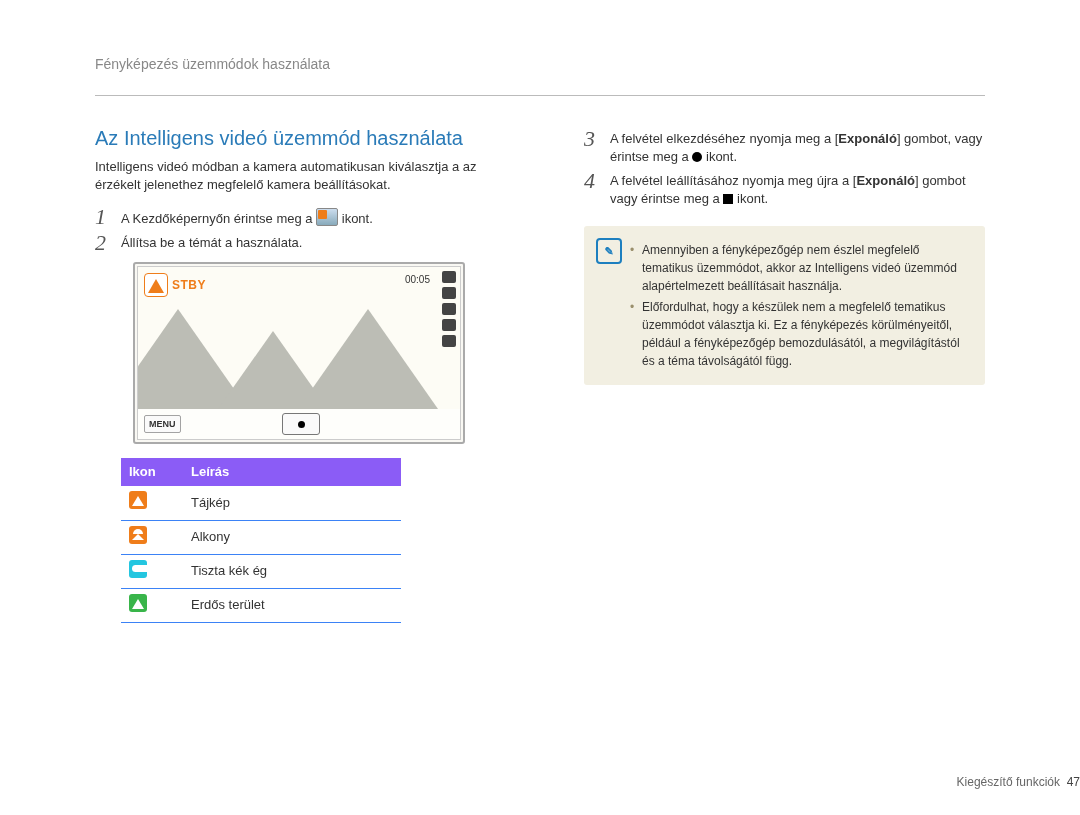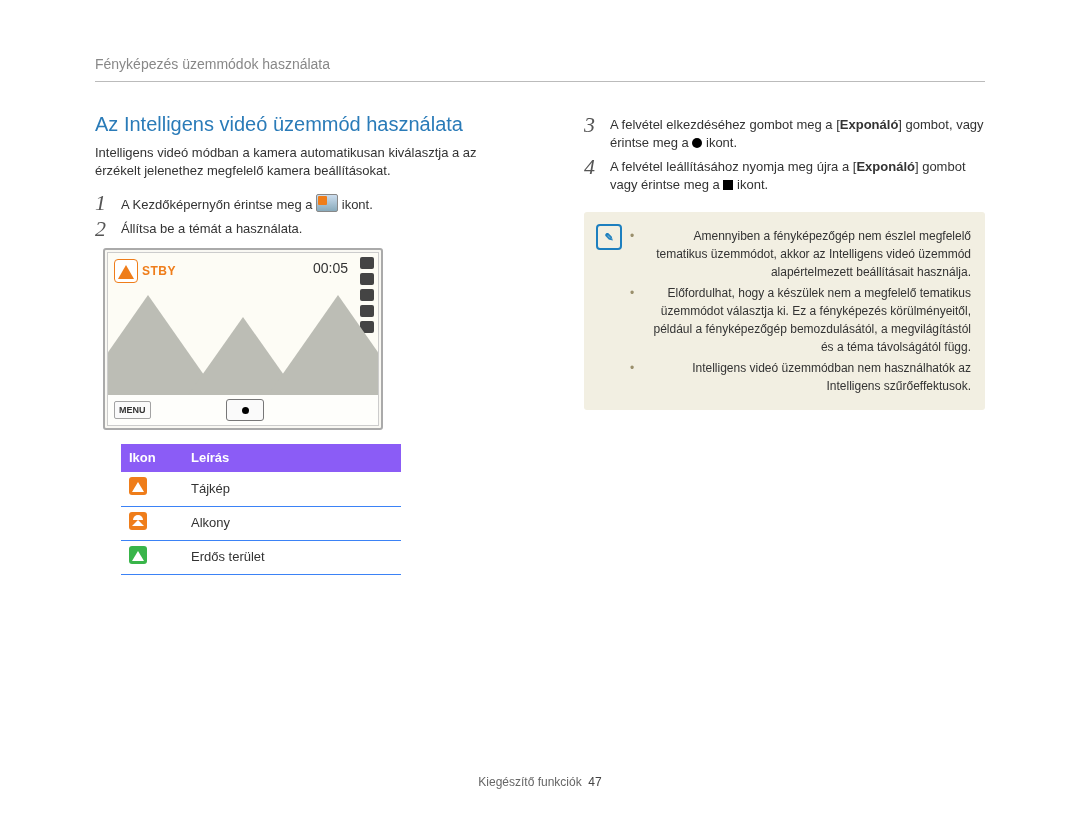--- a/index.html
+++ b/index.html
@@ -14,21 +14,21 @@
     width: 1080px;
     height: 815px;
     box-sizing: border-box;
     padding: 55px 95px 30px 95px;
     position: relative;
   }
   .breadcrumb {
     color: #888;
     font-size: 14px;
     border-bottom: 1px solid #bbb;
-    padding-bottom: 6px;
+    padding-bottom: 20px;
     margin-bottom: 28px;
   }
   .columns {
     display: flex;
     gap: 88px;
   }
   .col {
     flex: 1;
     min-width: 0;
   }
@@ -96,22 +96,22 @@
   }
   .bullet-list li::before {
     content: "•";
     position: absolute;
     left: 0;
     top: 0;
     color: #9a8f6c;
   }
   
   .camera-frame {
-    margin: 8px 0 14px 8px;
-    width: 280px;
+    margin: 8px 0 14px 38px;
+    width: 332px;
     border: 2px solid #aaa;
     border-radius: 3px;
     background: #f9f8f3;
     box-sizing: border-box;
     padding: 2px;
   }
   .camera-inner {
     position: relative;
     height: 172px;
     border: 1px solid #ccc;
@@ -135,21 +135,21 @@
     position:absolute; left:3px; bottom:3px;
     border-left: 8px solid transparent;
     border-right: 8px solid transparent;
     border-bottom: 14px solid #ef7d1a;
   }
   .stby-text {
     font-weight: bold; color: #ef7d1a; font-size: 12px; letter-spacing: 0.5px;
   }
   .cam-time {
     position: absolute; top: 6px; right: 30px;
-    font-size: 14px; color: #333;
+    font-size: 10px; color: #333;
   }
   .cam-side-icons {
     position: absolute; top: 4px; right: 4px;
     display: flex; flex-direction: column; gap: 4px;
   }
   .cam-side-icons span {
     width: 14px; height: 12px;
     background: #444; border-radius: 2px; display: block;
   }
   .mountains {
@@ -239,31 +239,31 @@
     position: absolute; left: 12px; top: 12px;
     width: 22px; height: 22px;
     border: 2px solid #1d7fbf;
     border-radius: 4px;
     color: #1d7fbf;
     display:flex; align-items:center; justify-content:center;
     font-weight: bold; font-size: 11px;
   }
   .note-box ul { margin:0; padding:0; }
   .note-box li {
-    list-style:none; position:relative; padding-left:12px; margin:3px 0;text-align:right;
+    list-style:none; position:relative; padding-left:12px; margin:3px 0;
   }
   .note-box li::before {
     content:"•"; position:absolute; left:0; top:0; color:#9a8f6c;
   }
 
   .footer {
     position: absolute;
     bottom: 24px;
     left: 0; right: 0;
-    text-align: center;
+    text-align: right;
     font-size: 12px;
     color: #666;
   }
   .footer .pg { color: #444; }
 </style>
 </head>
 <body>
 
 <div class="page">
 
@@ -330,48 +330,51 @@
         <tbody>
             <tr>
               <td><span class="sq-icon ic-orange"></span></td>
               <td>Tájkép</td>
             </tr>
             <tr>
               <td><span class="sq-icon ic-dusk"></span></td>
               <td>Alkony</td>
             </tr>
             <tr>
+              <td><span class="sq-icon ic-sky"></span></td>
+              <td>Tiszta kék ég</td>
+            </tr>
+            <tr>
               <td><span class="sq-icon ic-forest"></span></td>
               <td>Erdős terület</td>
             </tr>
           </tbody>
       </table>
     </div>
 
     <div class="col">
       <div class="step">
         <div class="step-num">3</div>
         <div class="step-body">
-          <span>A felvétel elkezdéséhez gombot meg a [</span><b>Exponáló</b><span>] gombot, vagy érintse meg a </span><span class="black-circle"></span><span> ikont.</span>
+          <span>A felvétel elkezdéséhez nyomja meg a [</span><b>Exponáló</b><span>] gombot, vagy érintse meg a </span><span class="black-circle"></span><span> ikont.</span>
         </div>
       </div>
 
       <div class="step">
         <div class="step-num">4</div>
         <div class="step-body">
           <span>A felvétel leállításához nyomja meg újra a [</span><b>Exponáló</b><span>] gombot vagy érintse meg a </span><span class="black-square"></span><span> ikont.</span>
         </div>
       </div>
 
       <div class="note-box">
         <div class="note-icon">✎</div>
         <ul>
           <li>Amennyiben a fényképezőgép nem észlel megfelelő tematikus üzemmódot, akkor az Intelligens videó üzemmód alapértelmezett beállításait használja.</li>
           <li>Előfordulhat, hogy a készülek nem a megfelelő tematikus üzemmódot választja ki. Ez a fényképezés körülményeitől, például a fényképezőgép bemozdulásától, a megvilágítástól és a téma távolságától függ.</li>
-          <li>Intelligens videó üzemmódban nem használhatók az Intelligens szűrőeffektusok.</li>
         </ul>
       </div>
     </div>
   </div>
 
   <div class="footer">
     <span>Kiegészítő funkciók</span>&nbsp;&nbsp;<span class="pg">47</span>
   </div>
 </div>
 

